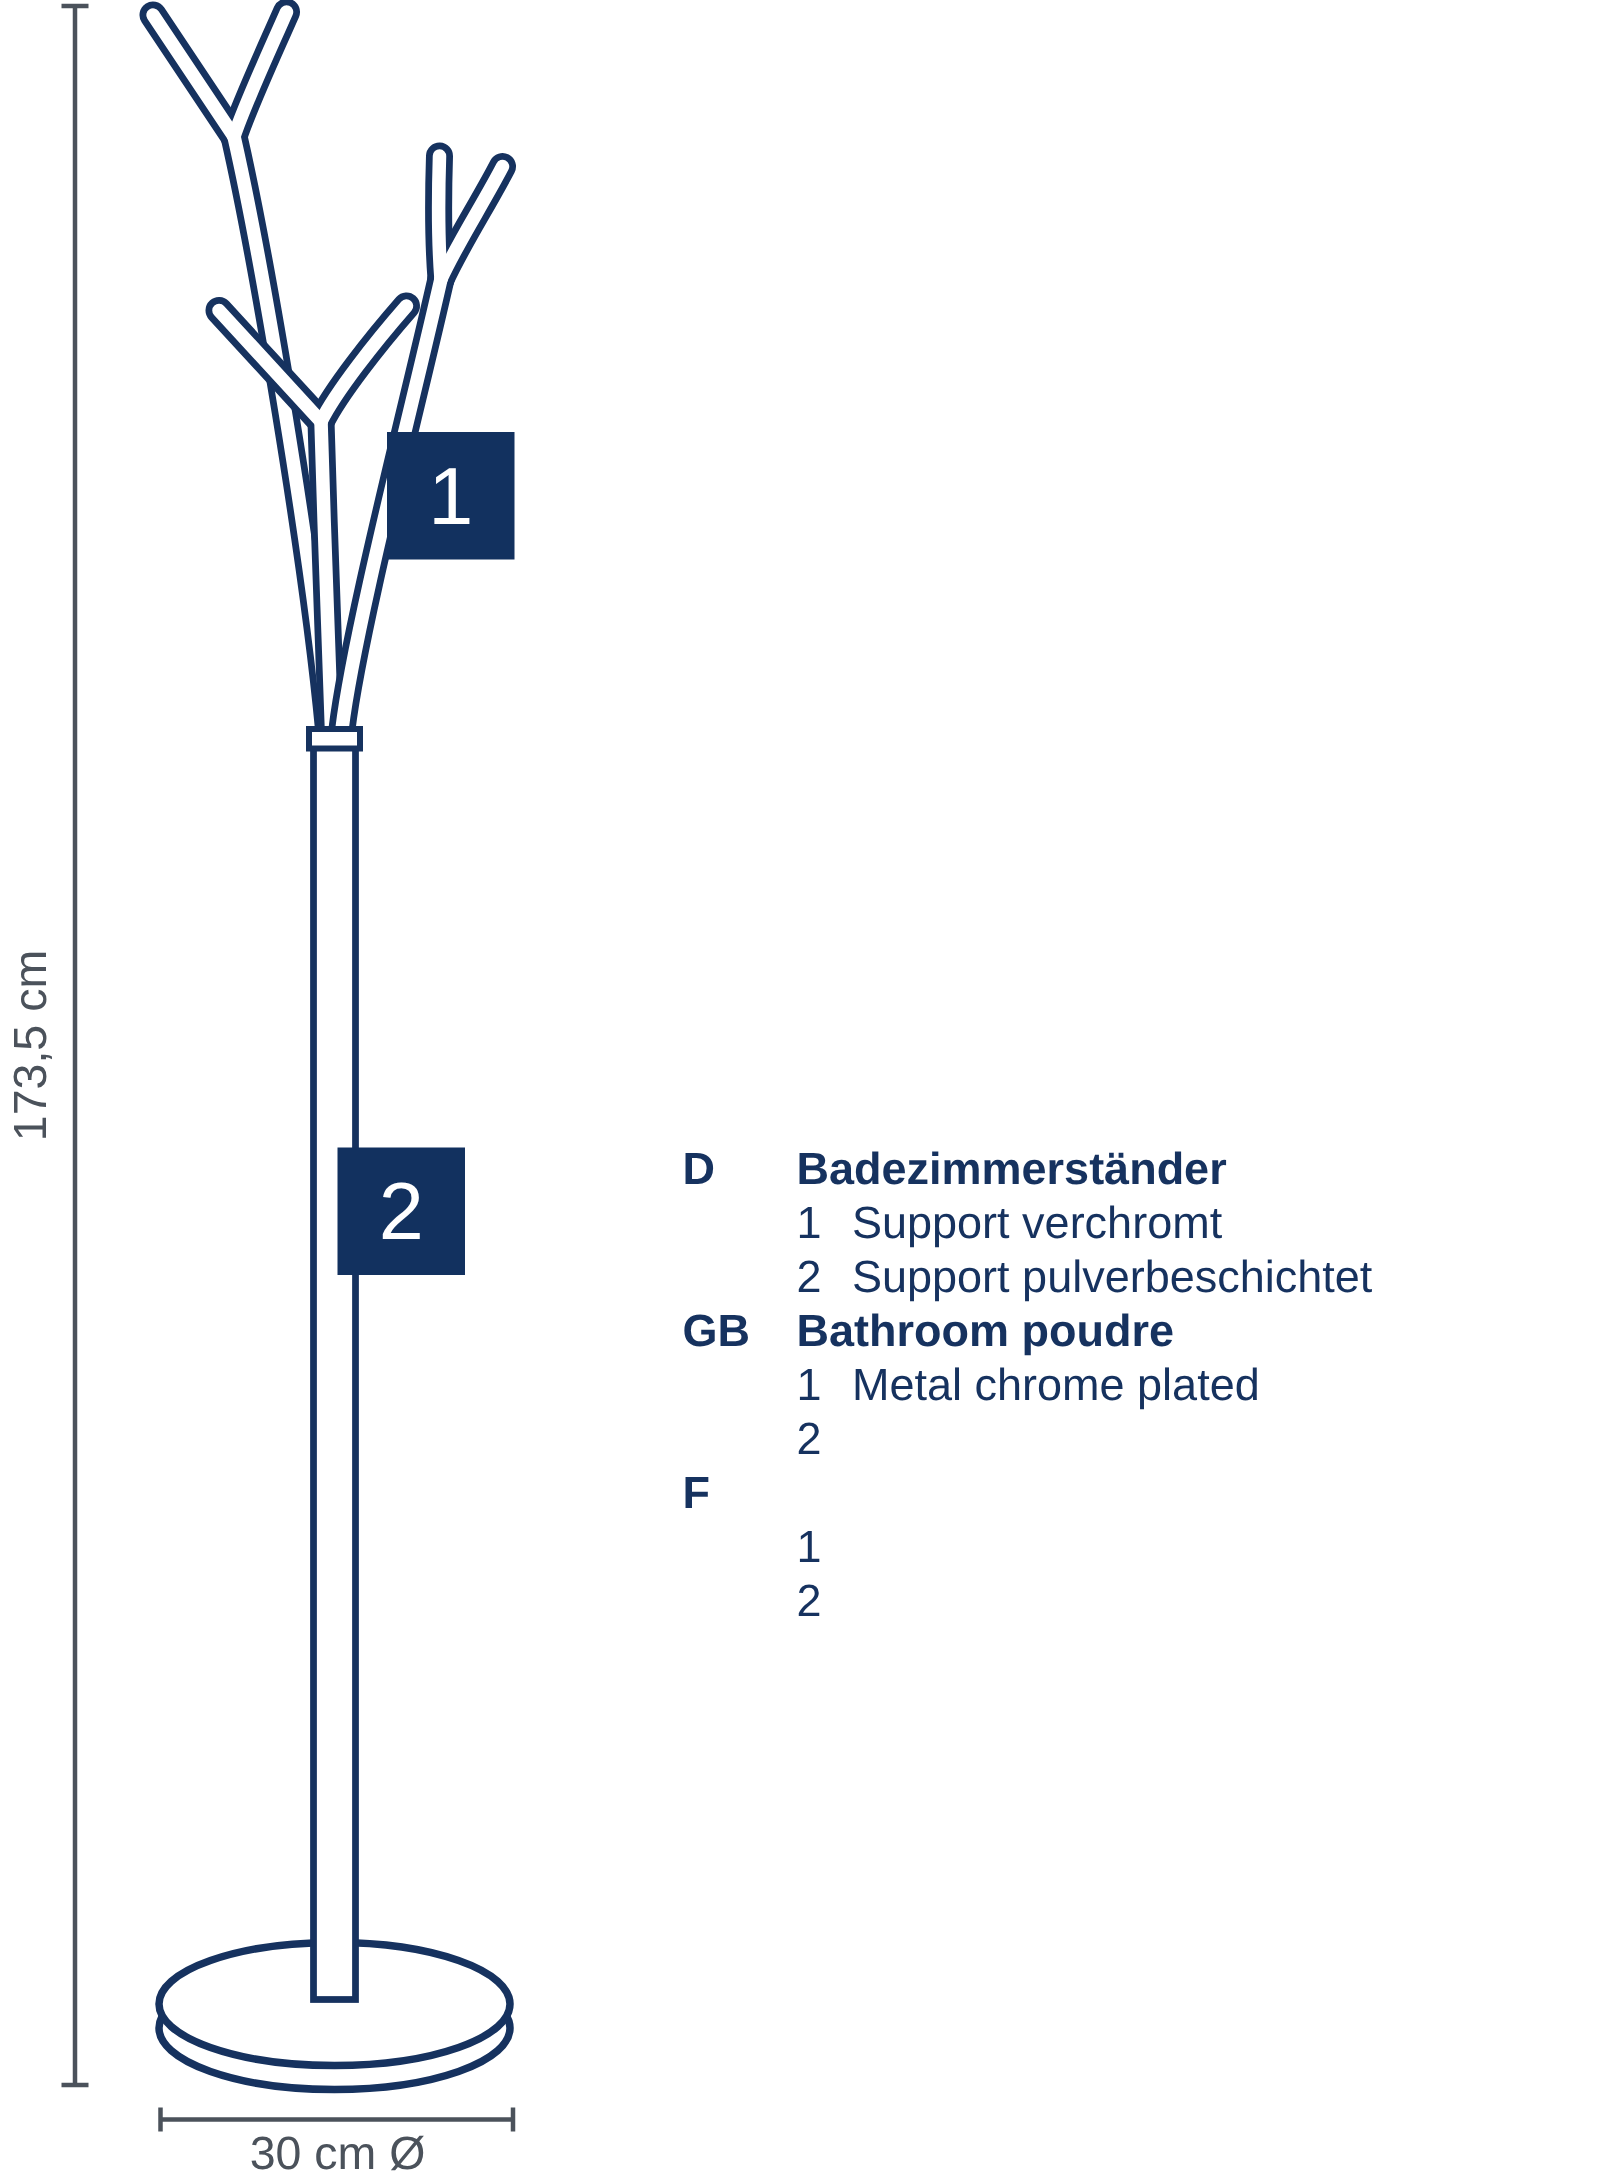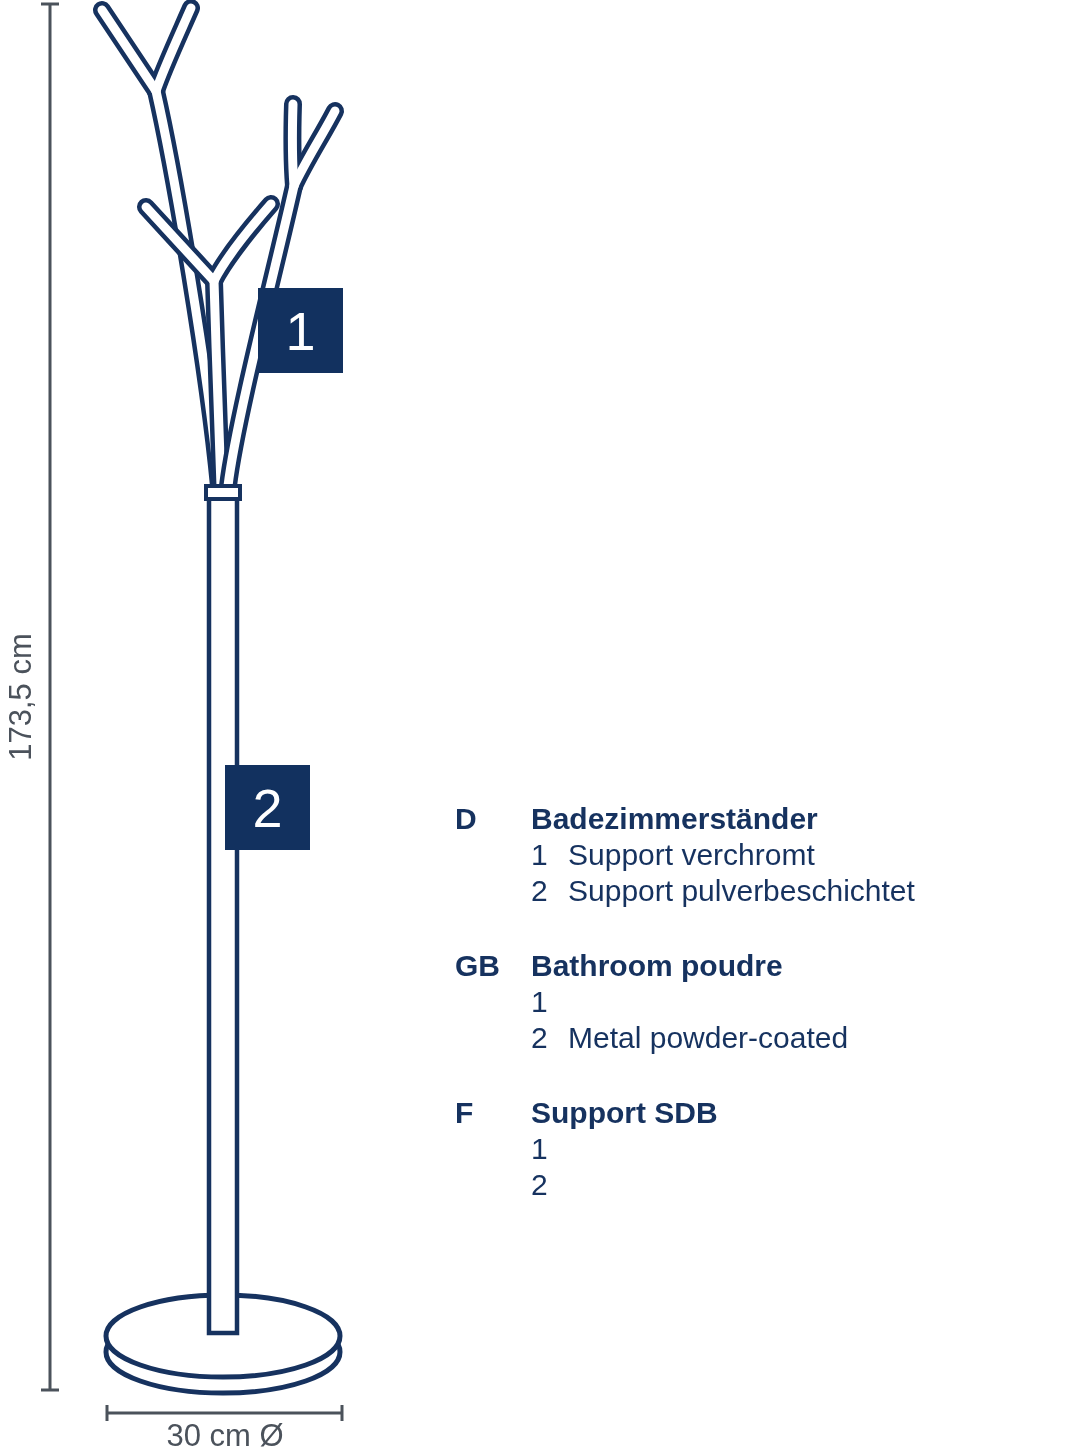--- a/index.html
+++ b/index.html
@@ -59,21 +59,21 @@
     color: #16325f;
     font-size: 30px;
     line-height: 36px;
   }
   .legend .row { display: flex; align-items: baseline; }
   .legend .code {
     width: 76px;
     flex: 0 0 76px;
     font-weight: 700;
   }
-  .legend .title { font-weight: 700; margin-top: 39px; }
+  .legend .title { font-weight: 700; }
   .legend .num {
     width: 37px;
     flex: 0 0 37px;
   }
   .legend .txt { white-space: nowrap; }
 </style>
 </head>
 <body>
 
 <div class="canvas">
@@ -164,32 +164,31 @@
     </div>
 
     <div class="entry">
       <div class="row">
         <span class="code">GB</span>
         <span class="title">Bathroom poudre</span>
       </div>
       <div class="row">
         <span class="code"></span>
         <span class="num">1</span>
+        <span class="txt">Metal chrome plated</span>
       </div>
       <div class="row">
         <span class="code"></span>
         <span class="num">2</span>
-        <span class="txt">Metal powder-coated</span>
       </div>
     </div>
 
     <div class="entry">
       <div class="row">
         <span class="code">F</span>
-        <span class="title">Support SDB</span>
       </div>
       <div class="row">
         <span class="code"></span>
         <span class="num">1</span>
       </div>
       <div class="row">
         <span class="code"></span>
         <span class="num">2</span>
       </div>
     </div>

